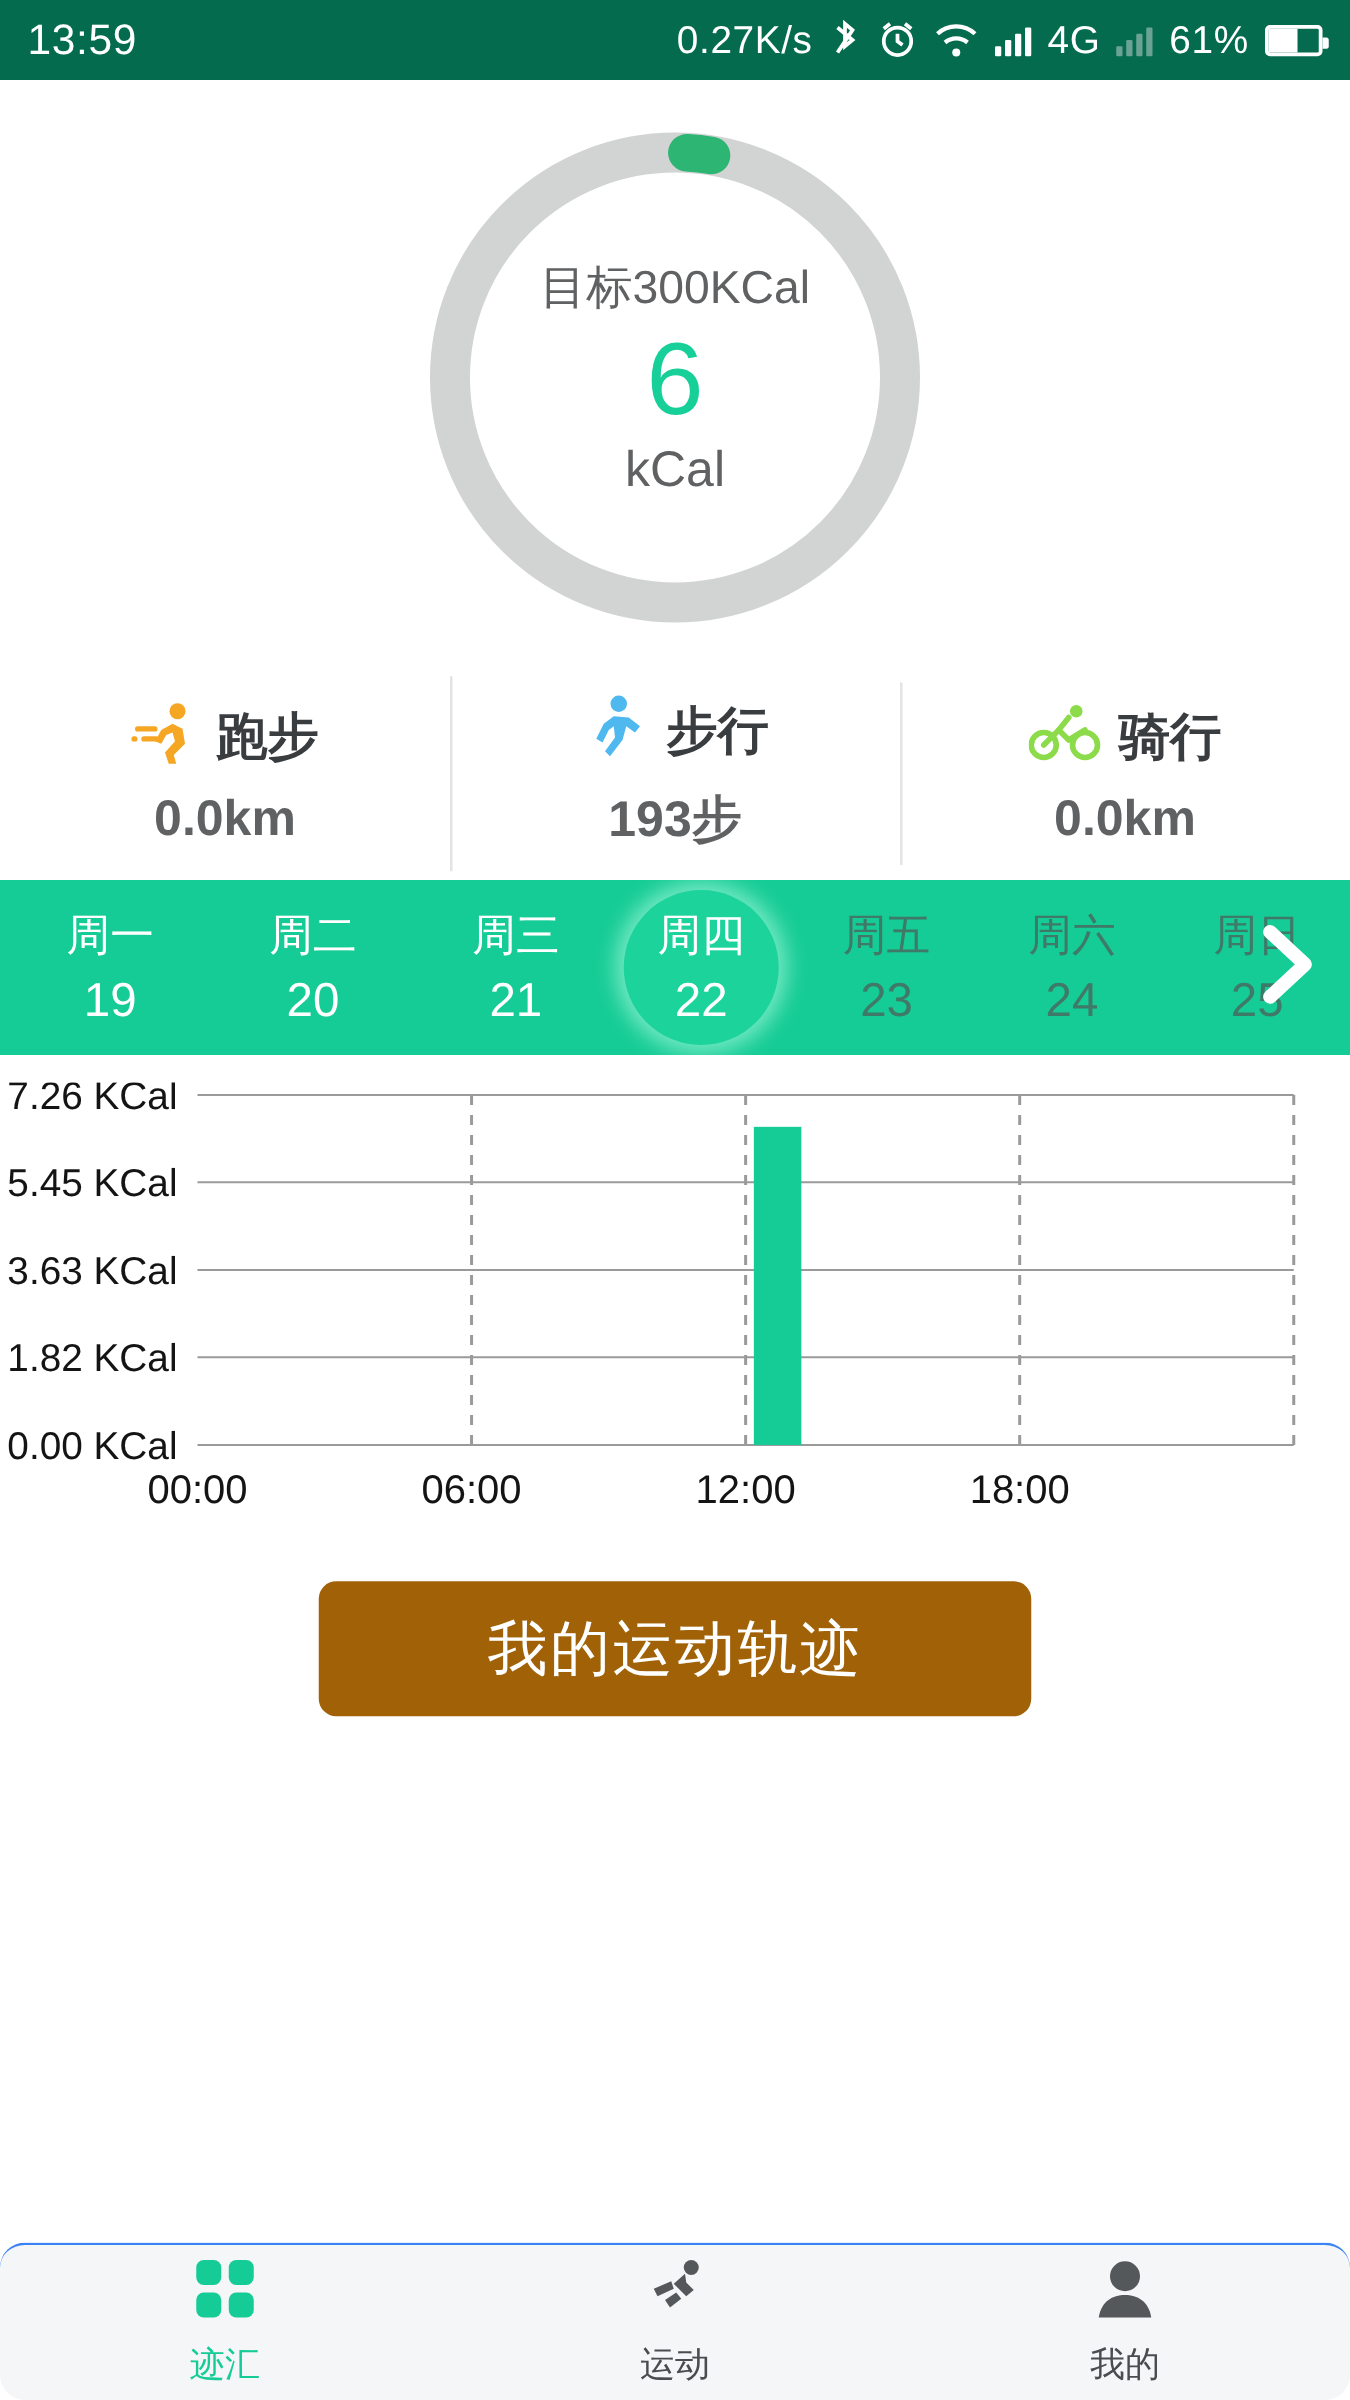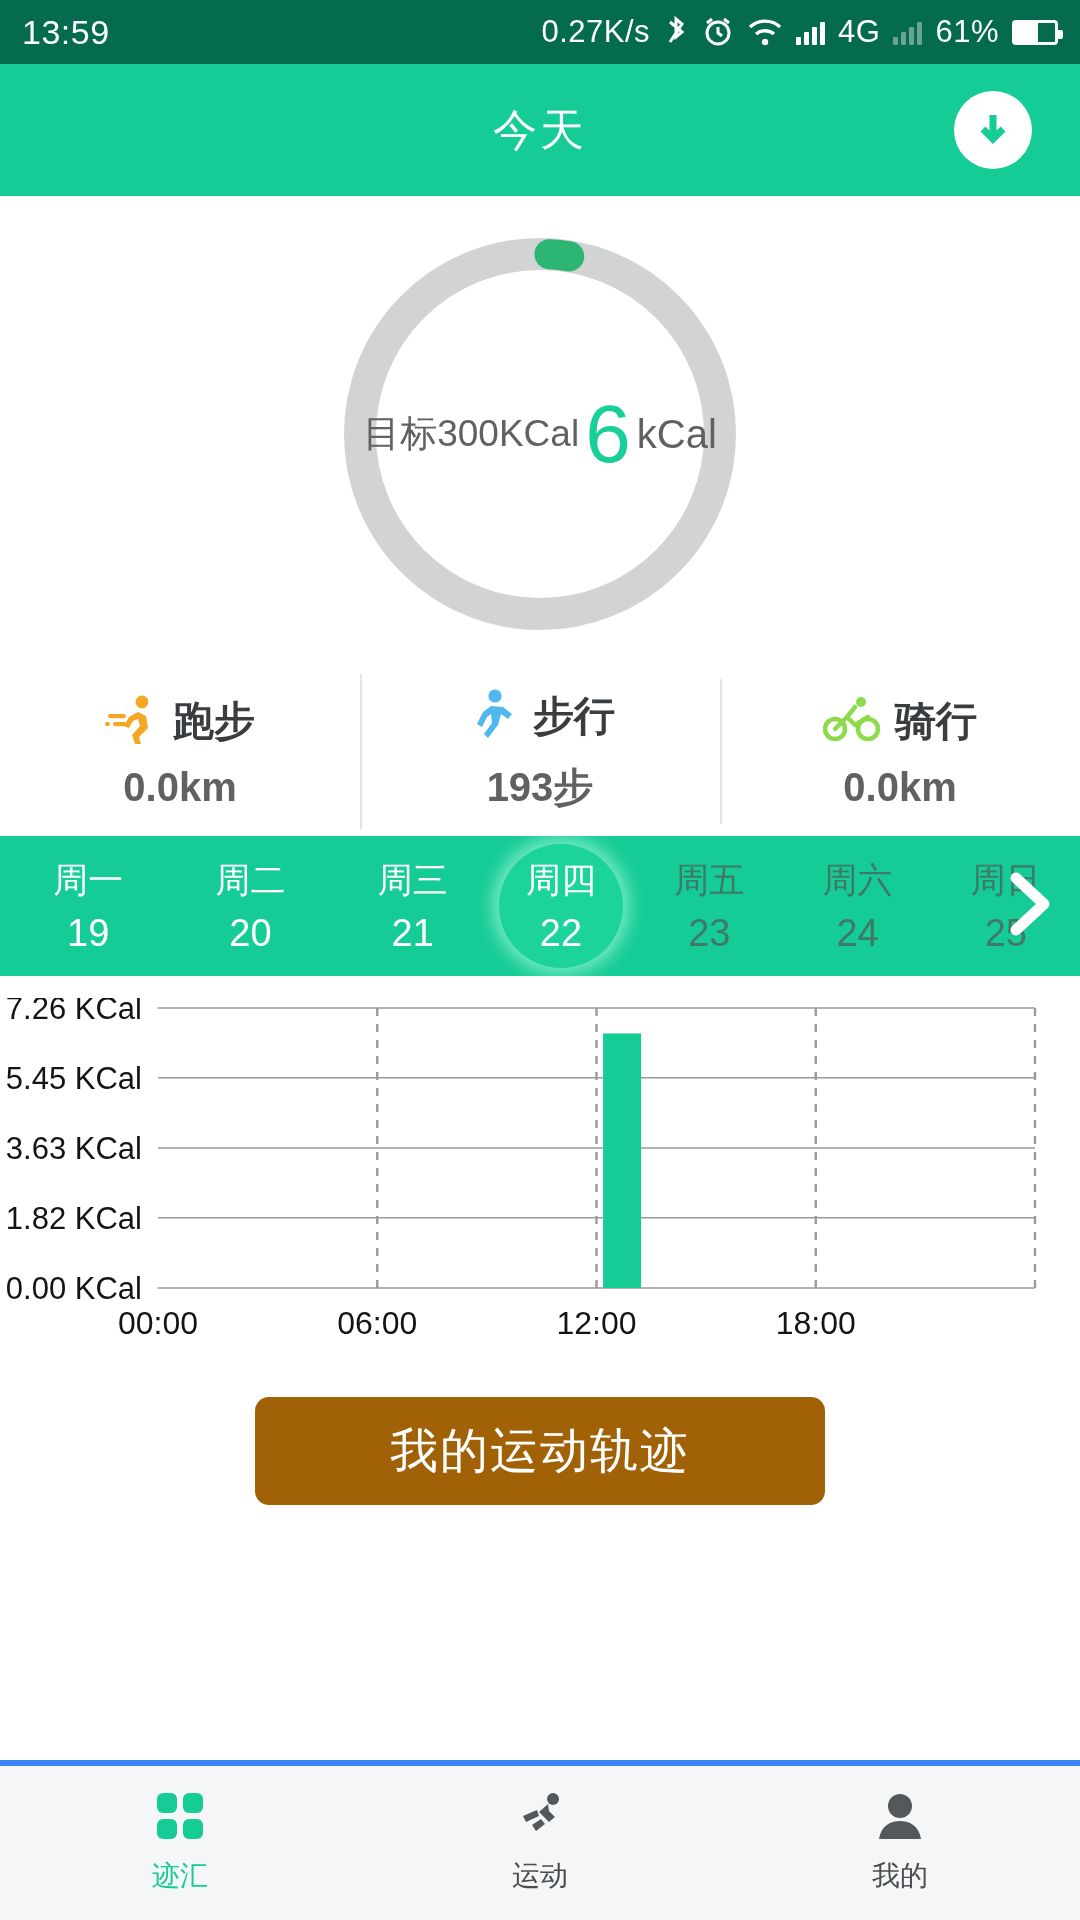--- a/index.html
+++ b/index.html
@@ -40,21 +40,21 @@
     position:absolute; right:48px; top:50%; transform:translateY(-50%);
     width:78px; height:78px; border-radius:50%; background:#fff;
     display:flex; align-items:center; justify-content:center;
   }
 
   
   .ring-area { height:470px; position:relative; }
   .ring-wrap { position:absolute; left:50%; top:28px; transform:translateX(-50%); width:420px; height:420px; }
   .ring-wrap svg { position:absolute; inset:0; }
   .ring-text {
-    position:absolute; inset:0; display:flex; flex-direction:row;
+    position:absolute; inset:0; display:flex; flex-direction:column;
     align-items:center; justify-content:center; gap:6px;
   }
   .goal { font-size:37px; color:#5f6163; }
   .big-val { font-size:82px; color:#17cf98; line-height:1.05; font-weight:400; }
   .unit { font-size:40px; color:#5f6163; }
 
   
   .stats { display:flex; height:170px; align-items:center; }
   .stat { flex:1; display:flex; flex-direction:column; align-items:center; gap:14px; position:relative;font-weight:bold; }
   .stat + .stat:before {
@@ -92,23 +92,23 @@
   
   .cta-row { height:150px; display:flex; align-items:center; justify-content:center; }
   .cta {
     width:570px; height:108px; background:#a16207; border-radius:14px;
     color:#fff; font-size:48px; display:flex; align-items:center; justify-content:center;
     letter-spacing:2px; border:none;
   }
 
   
   .bottomnav {
-    position:absolute; left:0; right:0; bottom:0; height:160px;
-    background:#f5f6f7; border-top:6px solid #3b82f6;
-    display:flex; align-items:center;
+    position:absolute; left:0; right:0; bottom:0; height:126px;
+    background:#f5f6f7; border-top:2px solid #3b82f6;
+    display:flex; align-items:center;border-radius:20px;
   }
   .navitem { flex:1; display:flex; flex-direction:column; align-items:center; gap:12px; }
   .navlabel { font-size:28px; }
   .navitem.active .navlabel { color:#16cc96; }
   .navitem .navlabel { color:#4a4d50; }
 </style>
 </head>
 <body>
 
 <div class="screen">
@@ -149,28 +149,20 @@
           <i></i>
           <i></i>
         </span>
       <span class="sb-pct">61%</span>
       <span class="batt">
           <span></span>
         </span>
     </div>
   </div>
 
-  <div class="appbar">
-    <div class="appbar-title">今天</div>
-    <div class="sync-btn">
-      <svg width="52" height="52" viewBox="0 0 52 52">
-        <path d="M26 11v22M16 25l10 10 10-10" fill="none" stroke="#16cc96" stroke-width="7" stroke-linecap="butt"></path>
-      </svg>
-    </div>
-  </div>
 
   <div class="ring-area">
     <div class="ring-wrap">
       <svg viewBox="0 0 420 420" width="420" height="420">
         <circle cx="210" cy="210" r="180" fill="none" stroke="#d2d3d3" stroke-width="32"></circle>
         <circle cx="210" cy="210" r="180" fill="none" stroke="#2cb573" stroke-width="30" stroke-linecap="round" stroke-dasharray="20 1111" transform="rotate(-87 210 210)"></circle>
       </svg>
       <div class="ring-text">
         <div class="goal">目标300KCal</div>
         <div class="big-val">6</div>

